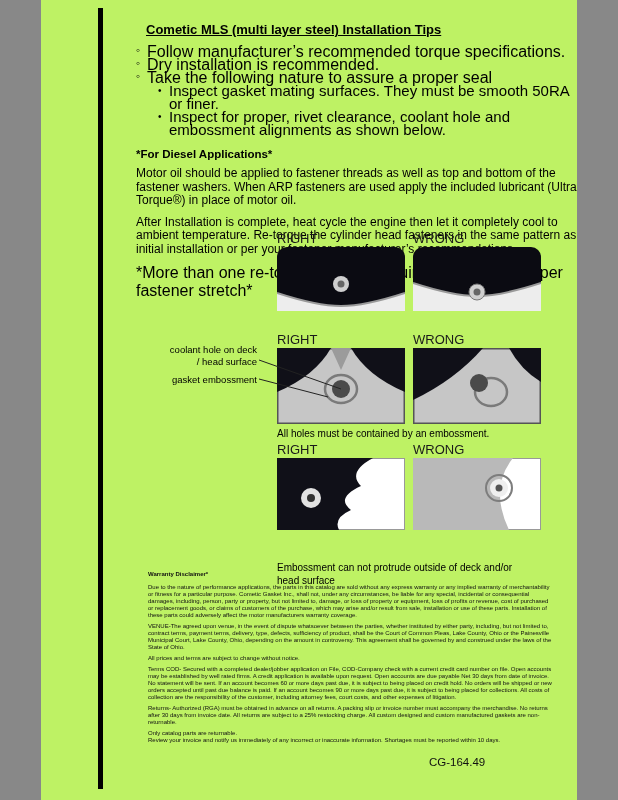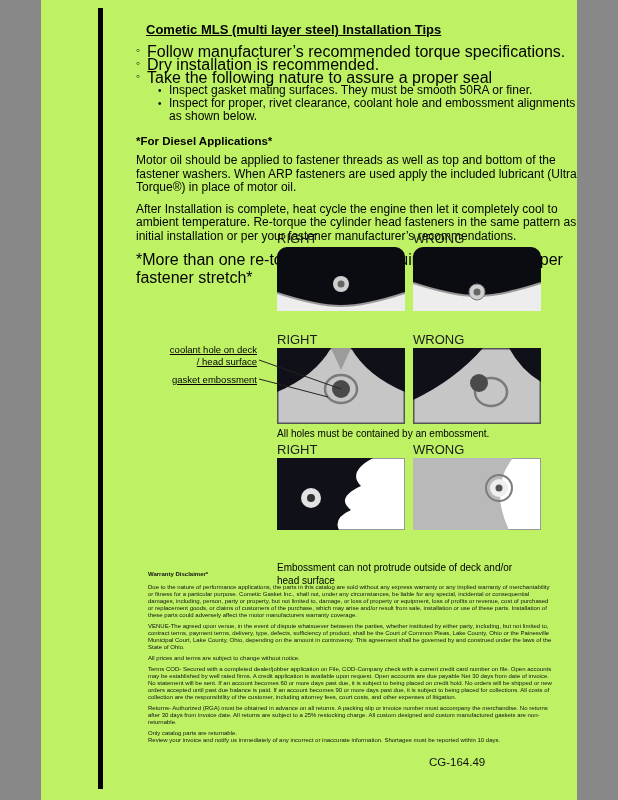--- a/index.html
+++ b/index.html
@@ -7,21 +7,21 @@
     position:relative; width:536px; height:800px; background:#bef264;
     font-family:"Liberation Sans", sans-serif; color:#000; overflow:hidden;
     margin:0 auto;
   }
   .left-rule { position:absolute; left:57px; top:8px; width:5px; height:781px; background:#000; }
 
   .content-top { position:absolute; left:95px; top:22px; width:448px; }
   .title { font-size:13px; font-weight:bold; text-decoration:underline; margin:0 0 8px 10px; }
   .tip { font-size:16px; line-height:13px; padding-left:11px; position:relative; }
   .tip::before { content:"◦"; position:absolute; left:0; top:-1px; font-size:12px; }
-  .sub-tip { font-size:12px; line-height:13px; padding-left:11px; margin-left:22px; position:relative; }
+  .sub-tip { font-size:15px; line-height:13px; padding-left:11px; margin-left:22px; position:relative; }
   .sub-tip::before { content:"•"; position:absolute; left:0; top:0; font-size:10px; }
   .diesel-heading { font-size:11.5px; font-weight:bold; margin:12px 0 7px 0; }
   .para { font-size:12px; line-height:13.5px; margin:0 0 8px 0; width:445px; }
   .note { font-size:16px; margin-top:8px; }
 
   .rw-label { position:absolute; width:128px; text-align:left; font-size:13px; color:#1a1a1a; }
   .fig { position:absolute; width:128px; }
   .fig svg { display:block; width:128px; height:auto; }
   .caption { position:absolute; font-size:10px; line-height:12.5px; }
 
@@ -30,21 +30,21 @@
   .cap-r1  { left:236px; top:315px; width:285px; }
 
   .r2r-lbl { left:236px; top:332px; }  .r2w-lbl { left:372px; top:332px; }
   .r2r-fig { left:236px; top:348px; }  .r2w-fig { left:372px; top:348px; }
   .cap-r2  { left:236px; top:428px; width:285px; }
 
   .r3r-lbl { left:236px; top:442px; }  .r3w-lbl { left:372px; top:442px; }
   .r3r-fig { left:236px; top:458px; }  .r3w-fig { left:372px; top:458px; }
   .cap-r3  { left:236px; top:534px; width:260px;margin-top:28px; }
 
-  .ann { position:absolute; font-size:9.5px; line-height:11.5px; text-align:right; color:#000;text-decoration:underline; }
+  .ann { position:absolute; font-size:9.5px; line-height:11.5px; text-align:right; color:#000; }
   .ann1 { left:124px; top:344px; width:92px; }
   .ann2 { left:124px; top:374px; width:92px; }
   .leader { position:absolute; left:214px; top:352px; width:100px; height:50px; z-index:5; }
 
   .disclaimer { position:absolute; left:107px; top:571px; width:407px; font-size:6px; line-height:7px; color:#111; }
   .d-head { font-weight:bold; margin:0 0 6px 0; }
   .dp { margin:0 0 4px 0; }
   .dp.tight { margin-bottom:0; }
 
   .footer-code { position:absolute; left:388px; top:756px; font-size:11.5px; color:#111; }

